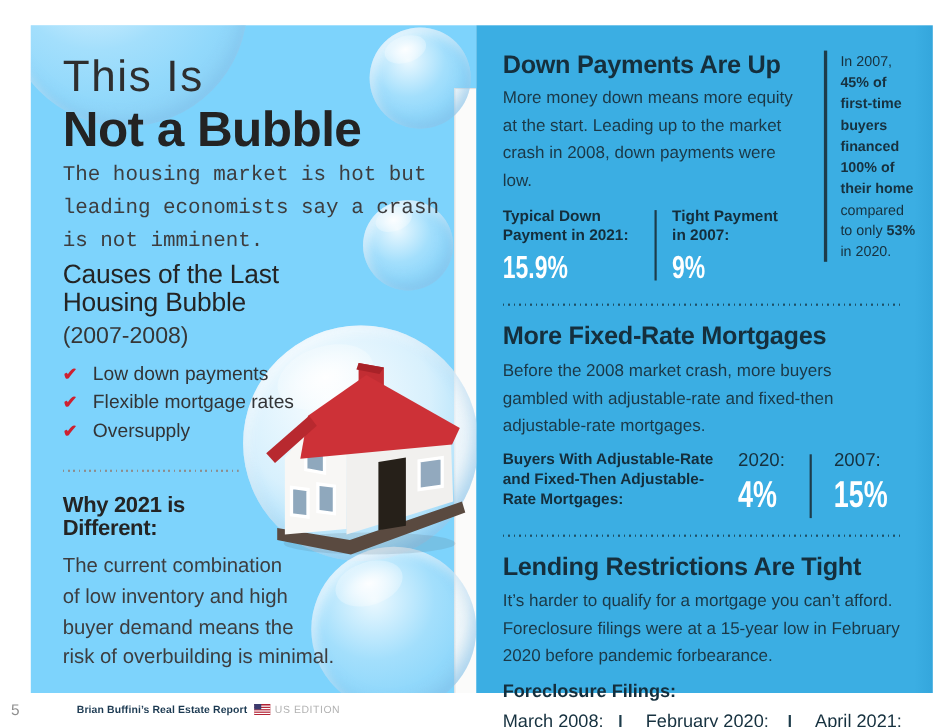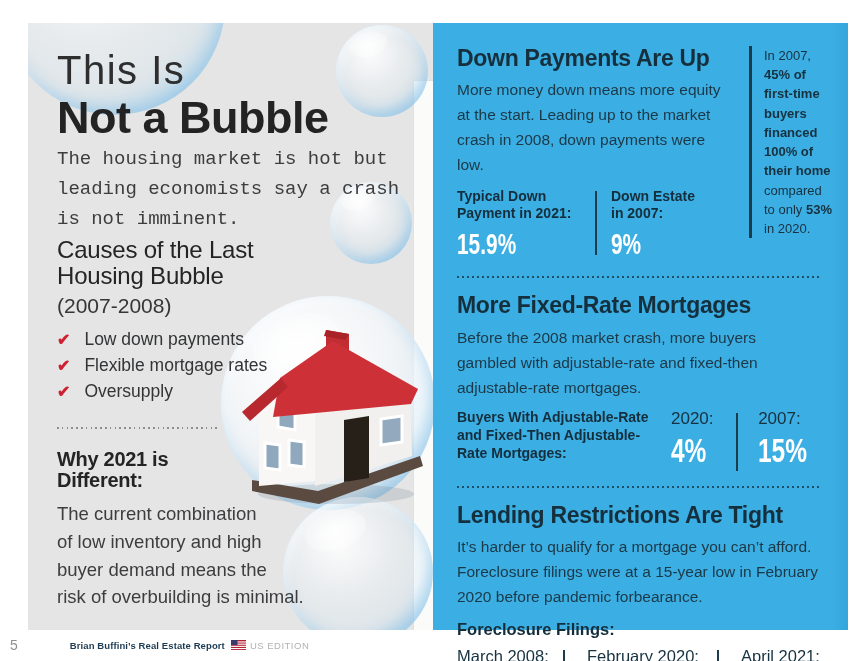--- a/index.html
+++ b/index.html
@@ -10,21 +10,21 @@
     position:relative;
     overflow:hidden;
     color:#333;
   }
   .canvas { position:absolute; inset:0; }
 
   
   .left-page {
     position:absolute; left:28px; top:23px;
     width:405px; height:607px;
-    background:#e5e5e5;
+    background:#7dd3fc;
     overflow:hidden;
   }
   .white-strip {
     position:absolute; left:385px; top:57px;
     width:20px; height:550px;
     background:#fbfbfa;
     border-left:1px solid #e2e0de;
     border-top:1px solid #e2e0de;
     z-index:0;
   }
@@ -253,21 +253,21 @@
 at the start. Leading up to the market
 crash in 2008, down payments were low.</p>
           <div class="s1-stats">
             <div class="s1-g1">
               <div class="bstat-label">Typical Down
 Payment in 2021:</div>
               <span class="big-num">15.9%</span>
             </div>
             <div class="s1-divider"></div>
             <div>
-              <div class="bstat-label">Down Estate
+              <div class="bstat-label">Tight Payment
 in 2007:</div>
               <span class="big-num">9%</span>
             </div>
           </div>
         </div>
         <aside class="side-note"><span>In 2007, </span><b>45% of first-time buyers financed 100% of their home</b><span> compared to only </span><b>53%</b><span> in 2020.</span></aside>
       </div>
 
       <div class="dotted-blue"></div>
 

